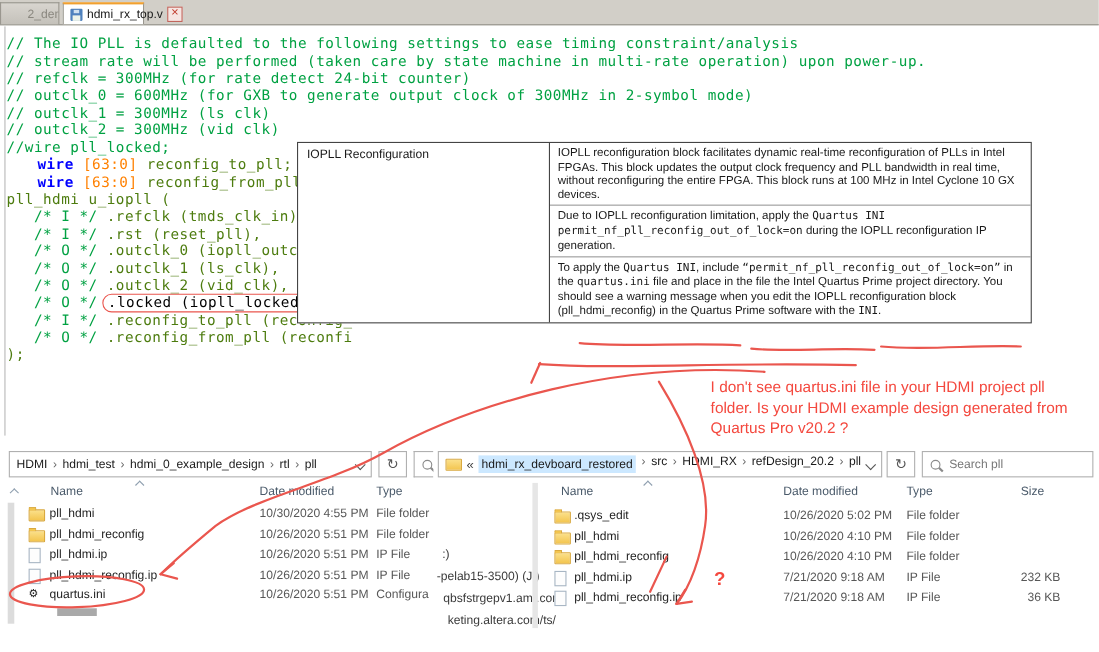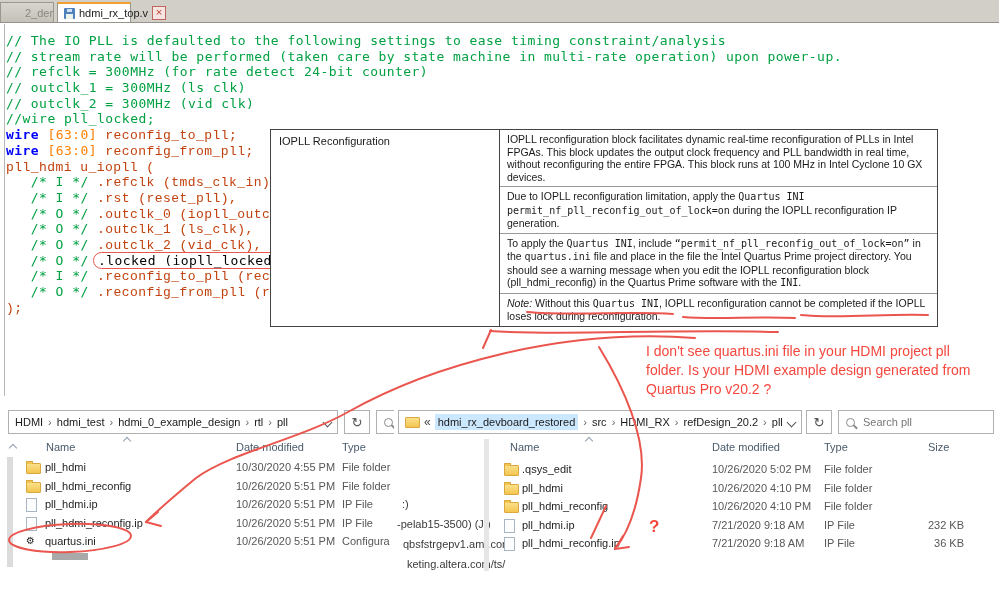--- a/index.html
+++ b/index.html
@@ -21,23 +21,23 @@
   .save-ic{width:11px;height:11px;background:#4f81bd;border-radius:1px;position:relative;flex:0 0 auto;}
   .save-ic::after{content:"";position:absolute;left:2px;bottom:0;width:7px;height:5px;background:#eef4ea;}
   .save-ic::before{content:"";position:absolute;left:3px;top:1px;width:5px;height:3px;background:#cfe0f0;}
 
   
   .fold-margin{position:absolute;left:4px;top:24px;height:372px;border-left:1px solid #b8b8b8;}
   #code{position:absolute;left:6px;top:33px;font-family:"DejaVu Sans Mono",monospace;
         font-size:13px;letter-spacing:0.45px;}
   .codeline{height:15.7px;line-height:15.7px;white-space:pre;}
   .c-cmt{color:#00a142;}
-  .c-kw{color:#0000ff;font-weight:bold;}
+  .c-kw{color:#0000ff;font-weight:bold;margin-left:28px;}
   .c-num{color:#ff8000;}
-  .c-pln{color:#c2410c;font-family:Liberation Mono, monospace;}
+  .c-pln{color:#4d7c0f;}
   .c-mark{color:#000;border:1.5px solid #ea564e;border-radius:9px;padding:0 4px;margin:0 -4px;}
 
   
   .doc-panel{position:absolute;left:270px;top:129px;width:666px;background:#fff;
              border:1px solid #444;display:flex;z-index:2;justify-content:center;}
   .doc-title{width:212px;flex:0 0 auto;border-right:1px solid #444;padding:5px 8px;
              font-size:11px;color:#1a1a1a;}
   .doc-body{flex:1;}
   .doc-row{padding:3px 7px;font-size:10.5px;line-height:12.5px;color:#1a1a1a;}
   .doc-row + .doc-row{border-top:1px solid #9a9a9a;}
@@ -125,20 +125,21 @@
       <span>hdmi_rx_top.v</span>
       <span class="tclose red">×</span>
     </div>
   </div>
 
   <div class="fold-margin"></div>
   <div id="code">
       <div class="codeline"><span class="c-cmt">// The IO PLL is defaulted to the following settings to ease timing constraint/analysis</span></div>
       <div class="codeline"><span class="c-cmt">// stream rate will be performed (taken care by state machine in multi-rate operation) upon power-up.</span></div>
       <div class="codeline"><span class="c-cmt">// refclk = 300MHz (for rate detect 24-bit counter)</span></div>
+      <div class="codeline"><span class="c-cmt">// outclk_0 = 600MHz (for GXB to generate output clock of 300MHz in 2-symbol mode)</span></div>
       <div class="codeline"><span class="c-cmt">// outclk_1 = 300MHz (ls clk)</span></div>
       <div class="codeline"><span class="c-cmt">// outclk_2 = 300MHz (vid clk)</span></div>
       <div class="codeline"><span class="c-cmt">//wire pll_locked;</span></div>
       <div class="codeline"><span class="c-kw">wire </span><span class="c-num">[63:0]</span><span class="c-pln"> reconfig_to_pll;</span></div>
       <div class="codeline"><span class="c-kw">wire </span><span class="c-num">[63:0]</span><span class="c-pln"> reconfig_from_pll;</span></div>
       <div class="codeline"><span class="c-pln">pll_hdmi u_iopll (</span></div>
       <div class="codeline"><span class="c-pln">   </span><span class="c-cmt">/* I */</span><span class="c-pln"> .refclk (tmds_clk_in),</span></div>
       <div class="codeline"><span class="c-pln">   </span><span class="c-cmt">/* I */</span><span class="c-pln"> .rst (reset_pll),</span></div>
       <div class="codeline"><span class="c-pln">   </span><span class="c-cmt">/* O */</span><span class="c-pln"> .outclk_0 (iopll_outclk0),</span></div>
       <div class="codeline"><span class="c-pln">   </span><span class="c-cmt">/* O */</span><span class="c-pln"> .outclk_1 (ls_clk),</span></div>
@@ -148,21 +149,20 @@
       <div class="codeline"><span class="c-pln">   </span><span class="c-cmt">/* O */</span><span class="c-pln"> .reconfig_from_pll (reconfi</span></div>
       <div class="codeline"><span class="c-pln">);</span></div>
     </div>
 
   <div class="doc-panel">
     <div class="doc-title">IOPLL Reconfiguration</div>
     <div class="doc-body" id="doc-rows">
         <div class="doc-row"><span>IOPLL reconfiguration block facilitates dynamic real-time reconfiguration of PLLs in Intel FPGAs. This block updates the output clock frequency and PLL bandwidth in real time, without reconfiguring the entire FPGA. This block runs at 100 MHz in Intel Cyclone 10 GX devices.</span></div>
         <div class="doc-row"><span>Due to IOPLL reconfiguration limitation, apply the </span><span class="mono">Quartus INI permit_nf_pll_reconfig_out_of_lock=on</span><span> during the IOPLL reconfiguration IP generation.</span></div>
         <div class="doc-row"><span>To apply the </span><span class="mono">Quartus INI</span><span>, include </span><span class="mono">“permit_nf_pll_reconfig_out_of_lock=on”</span><span> in the </span><span class="mono">quartus.ini</span><span> file and place in the file the Intel Quartus Prime project directory. You should see a warning message when you edit the IOPLL reconfiguration block (pll_hdmi_reconfig) in the Quartus Prime software with the </span><span class="mono">INI</span><span>.</span></div>
-        <div class="doc-row"><span class="ital">Note: </span><span>Without this </span><span class="mono">Quartus INI</span><span>, IOPLL reconfiguration cannot be completed if the IOPLL loses lock during reconfiguration.</span></div>
       </div>
   </div>
 
   <div class="red-note">I don't see quartus.ini file in your HDMI project pll folder. Is your HDMI example design generated from Quartus Pro v20.2 ?</div>
 
   <div class="explorer ex-left">
     <div class="addrbar" style="left:8px;top:5px;width:330px;">
       <span id="left-crumbs" style="display:flex;align-items:center;">
           <span class="crumb">HDMI</span>
           <span class="crumb-sep">›</span>
@@ -220,21 +220,21 @@
           <span class="col-type">Configura</span>
         </div>
       </div>
     <div class="scrollthumb"></div>
   </div>
 
   <div class="explorer ex-right">
     <div class="addrbar" style="left:4px;top:5px;width:404px;">
       <span class="folder-ic-addr"></span>
       <span class="laquo">«</span>
-      <span id="right-crumbs" style="display:flex;align-items:center;">
+      <span id="right-crumbs" style="display:flex;align-items:flex-start;">
           <span class="crumb hl">hdmi_rx_devboard_restored</span>
           <span class="crumb-sep">›</span>
           <span class="crumb">src</span>
           <span class="crumb-sep">›</span>
           <span class="crumb">HDMI_RX</span>
           <span class="crumb-sep">›</span>
           <span class="crumb">refDesign_20.2</span>
           <span class="crumb-sep">›</span>
           <span class="crumb">pll</span>
         </span>

